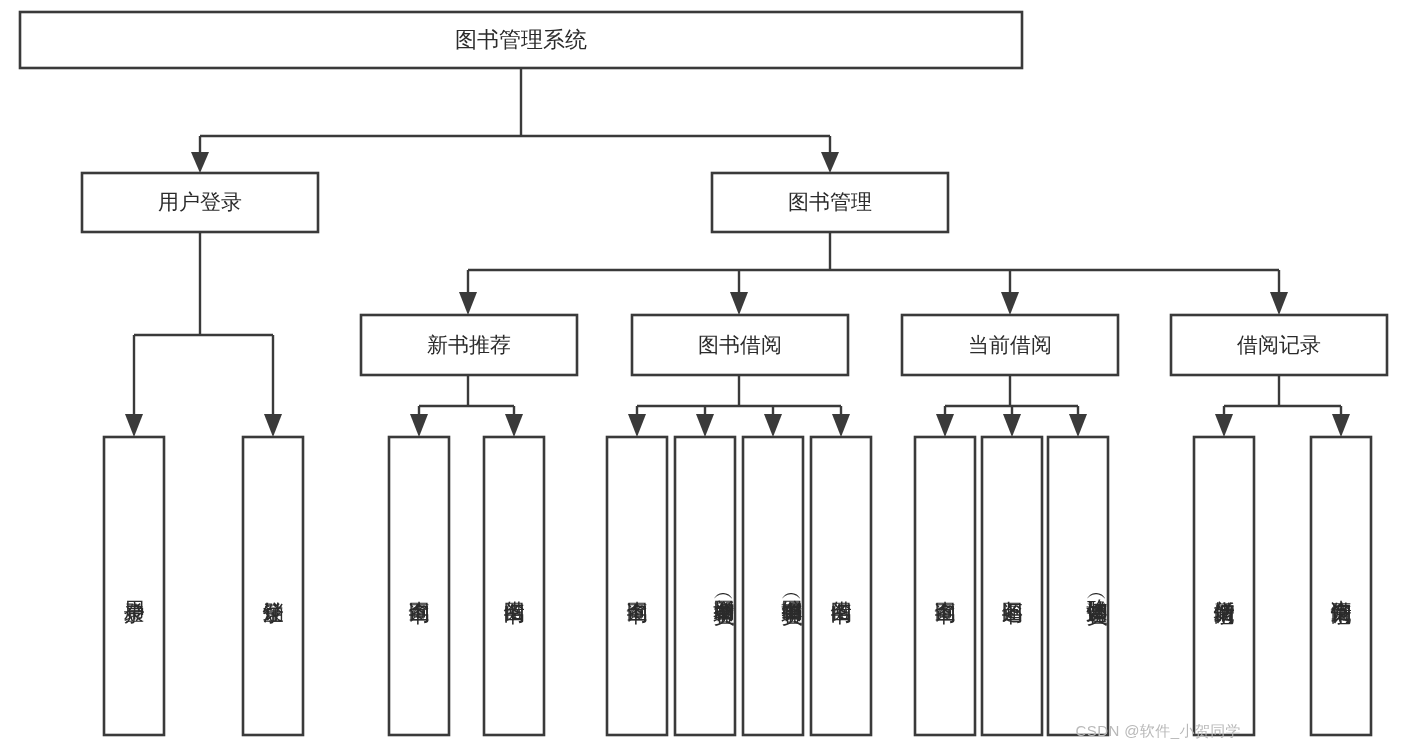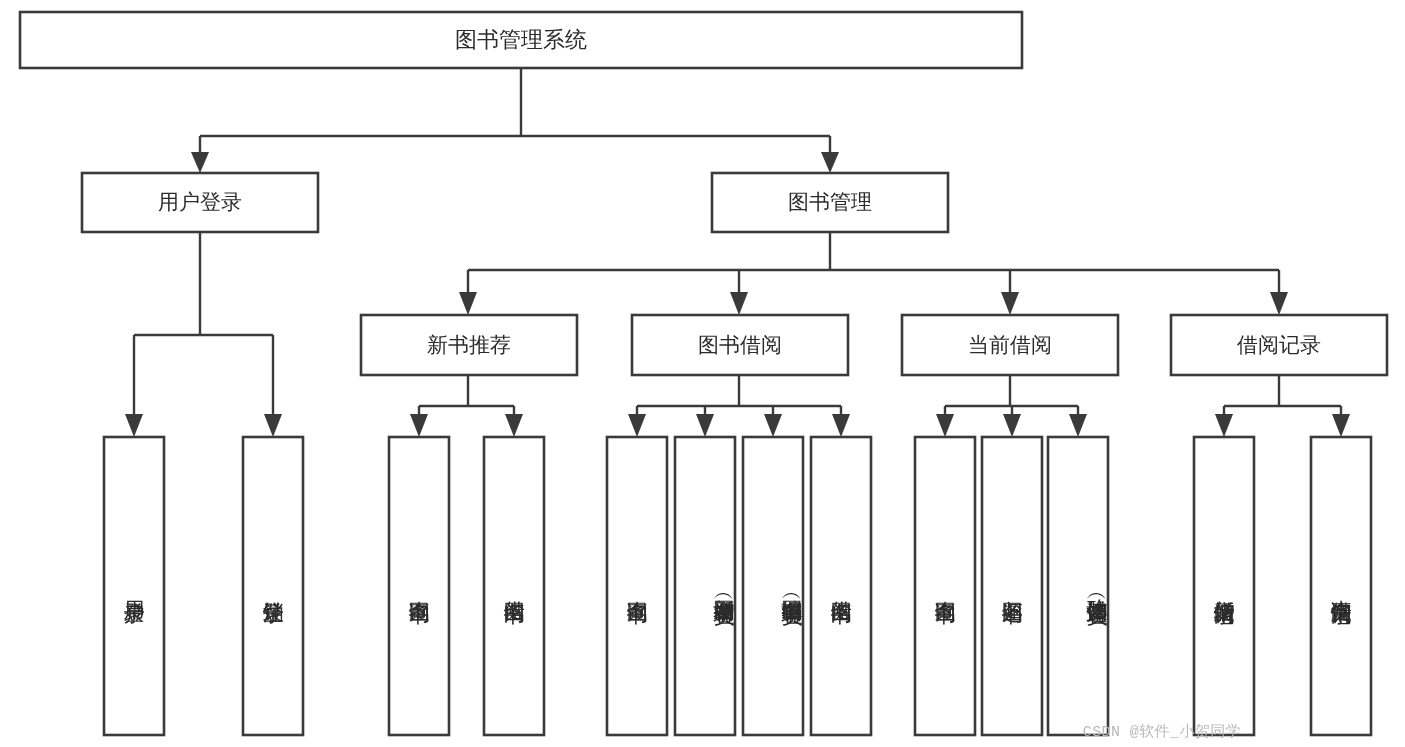--- a/index.html
+++ b/index.html
@@ -64,21 +64,21 @@
     line-height: 1.06;
     color: #2b2b2b;
     letter-spacing: 1px;
     pointer-events: none;
     user-select: none;
   }
   .watermark {
     position: absolute;
     right: 8px;
     bottom: 6px;
-    font-family: Liberation Mono, monospace;
+    font-family: Liberation Sans, sans-serif;
     font-size: 15px;
     color: #b9b9b9;
     letter-spacing: 0.4px;
     white-space: nowrap;
   }
 </style>
 </head>
 <body>
 
 <div id="diagram-root">

